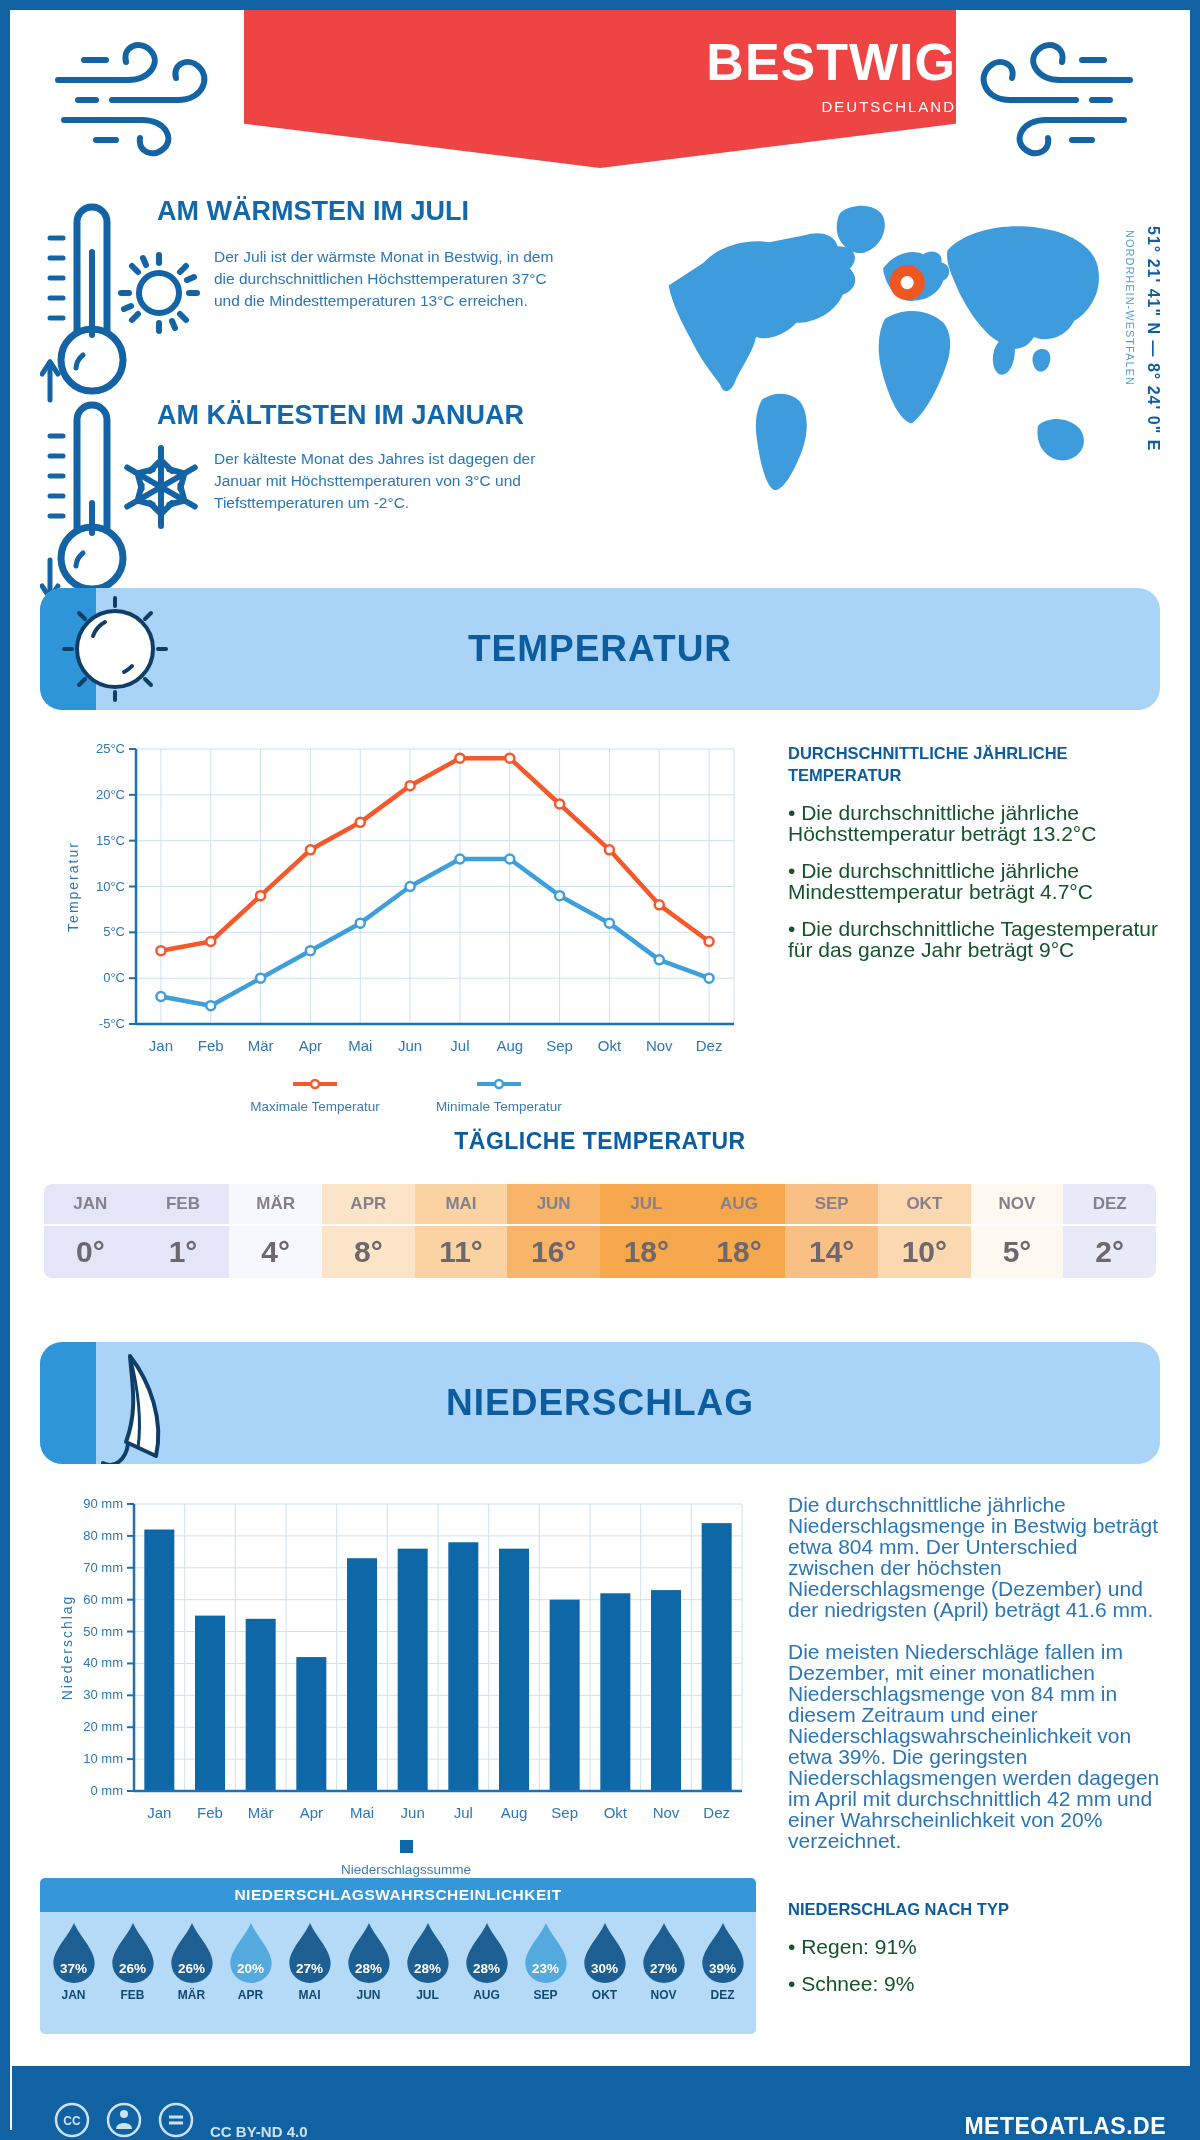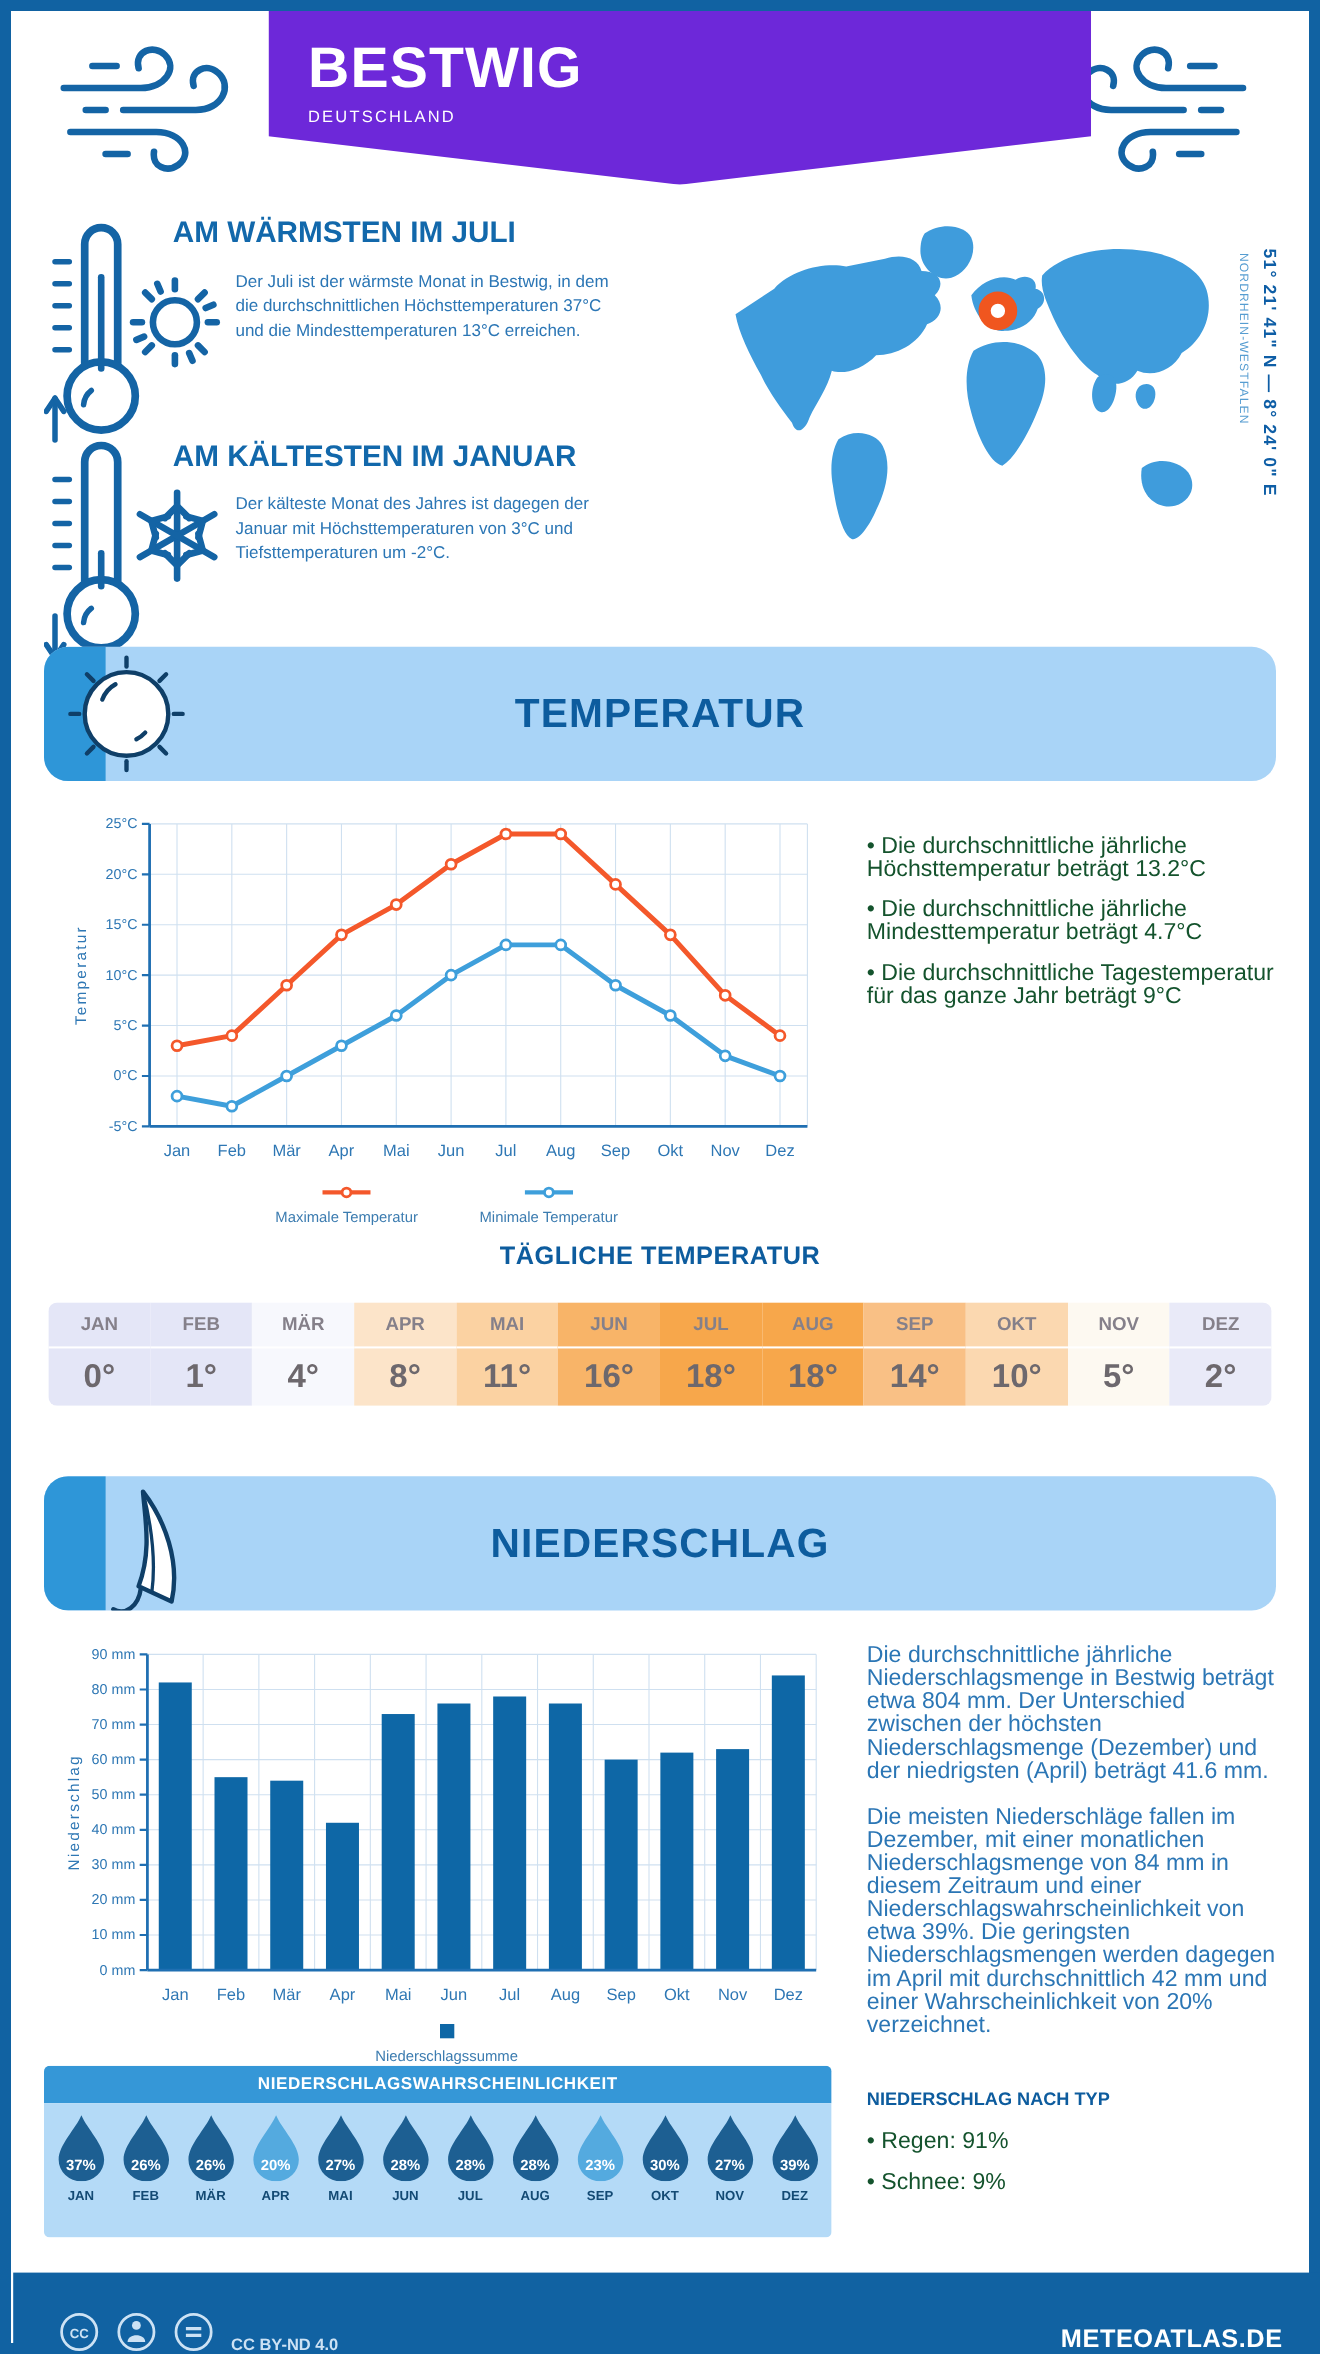--- a/index.html
+++ b/index.html
@@ -1,22 +1,22 @@
 <!DOCTYPE html>
 <html><head>
 <meta charset="utf-8">
 <style>
   html,body{margin:0;padding:0;background:#fff;}
   .page{position:relative;width:1200px;height:2140px;background:#fff;overflow:hidden;
         box-shadow:inset 0 0 0 10px #1162a2;
         font-family:"Liberation Sans","DejaVu Sans",sans-serif;}
   .abs{position:absolute;}
   
-  .banner{left:244px;top:10px;width:712px;height:158px;background:#6d28d9;
-          clip-path:polygon(0 0,100% 0,100% 72%,50% 100%,0 72%);text-align:left;padding-left:36px;}
+  .banner{left:244px;top:10px;width:712px;height:158px;background:#ef4444;
+          clip-path:polygon(0 0,100% 0,100% 72%,50% 100%,0 72%);text-align:right;}
   .banner .city{margin-top:22px;font-size:52px;font-weight:bold;color:#fff;letter-spacing:1px;}
   .banner .country{margin-top:6px;font-size:15px;color:#fff;letter-spacing:2px;}
   .wind{position:absolute;top:28px;}
   .wind-left{left:50px;}
   .wind-right{left:958px;transform:scaleX(-1);}
   
   .sec-title{position:absolute;font-size:27px;font-weight:bold;color:#1268ab;}
   .sec-text{position:absolute;font-size:15.5px;line-height:22px;color:#2b76b5;}
   
   .vert{position:absolute;writing-mode:vertical-rl;}
@@ -296,20 +296,21 @@
       <div class="leg-item">
         <svg width="44" height="12">
           <line x1="0" y1="6" x2="44" y2="6" stroke="#3e9fdb" stroke-width="4"></line>
           <circle cx="22" cy="6" r="4" fill="#fff" stroke="#3e9fdb" stroke-width="2.5"></circle>
         </svg>
         <span>Minimale Temperatur</span>
       </div>
     </div>
 
   <div class="abs" style="left:788px;top:742px;width:372px;">
+    <div class="col-head">DURCHSCHNITTLICHE JÄHRLICHE TEMPERATUR</div>
     <div class="bullets">
         <p>• Die durchschnittliche jährliche Höchsttemperatur beträgt 13.2°C</p>
         <p>• Die durchschnittliche jährliche Mindesttemperatur beträgt 4.7°C</p>
         <p>• Die durchschnittliche Tagestemperatur für das ganze Jahr beträgt 9°C</p>
       </div>
   </div>
 
   <div class="abs daily-title">TÄGLICHE TEMPERATUR</div>
   <div class="abs daily">
     <div class="drow hdr">

